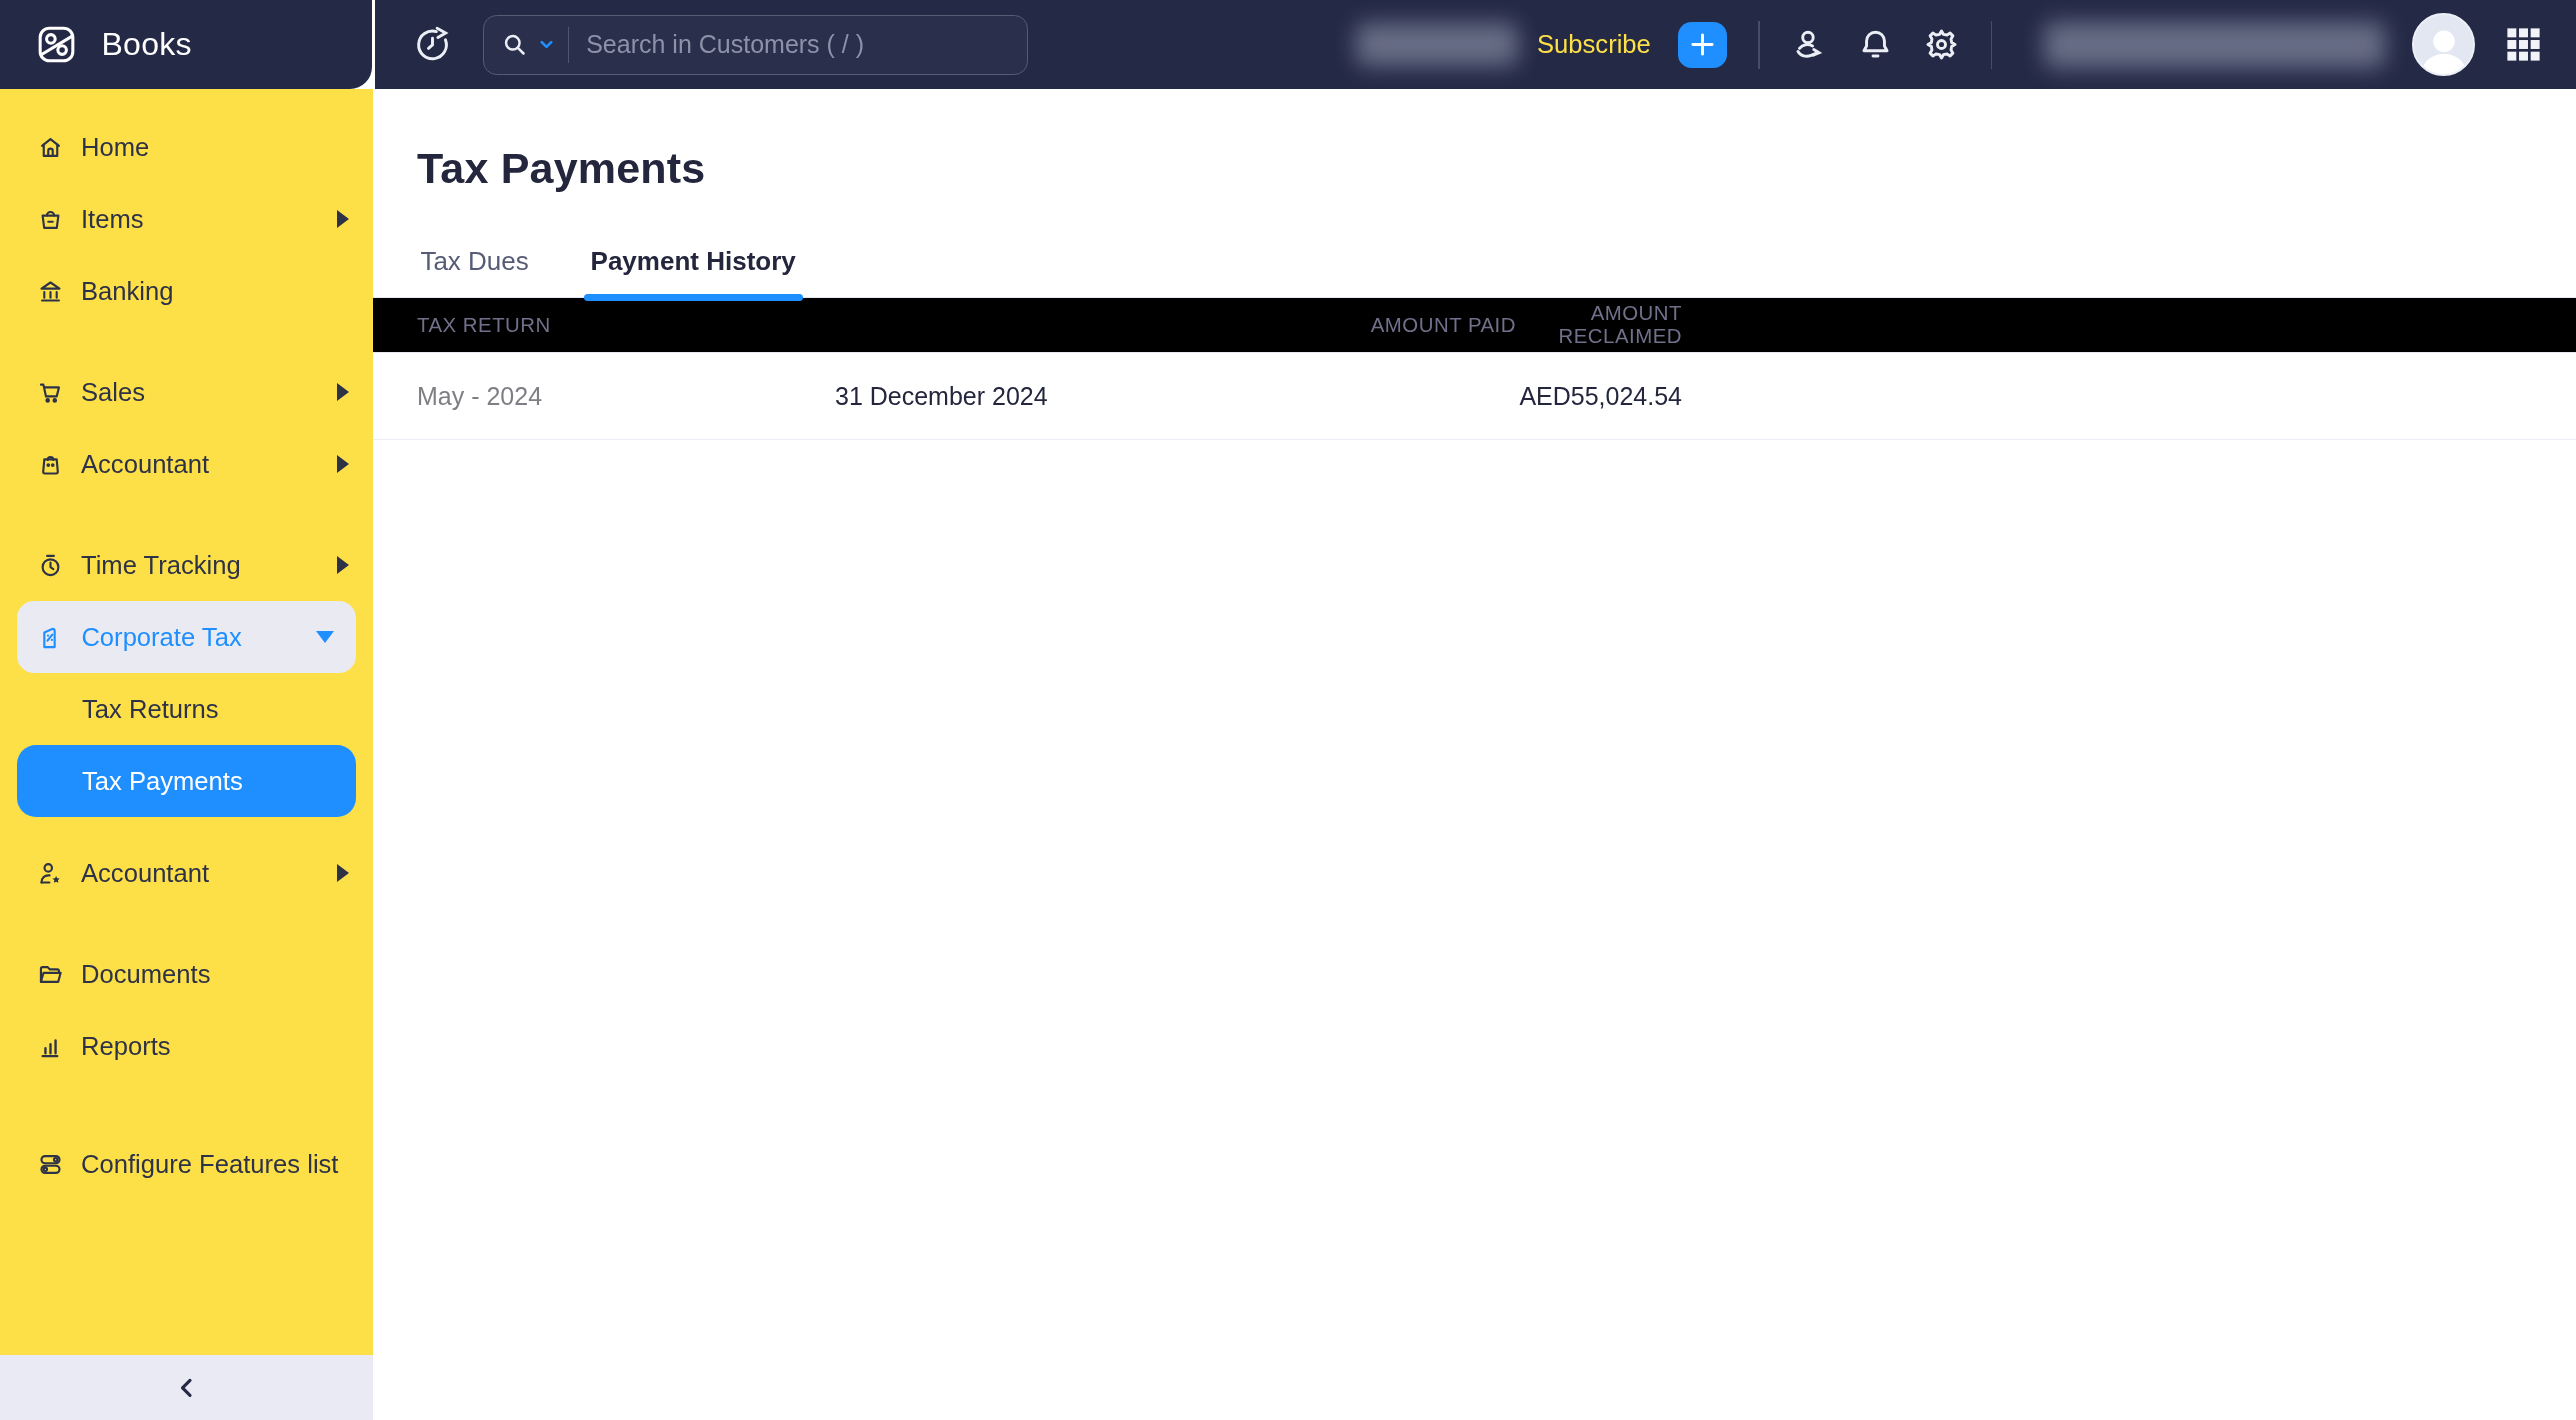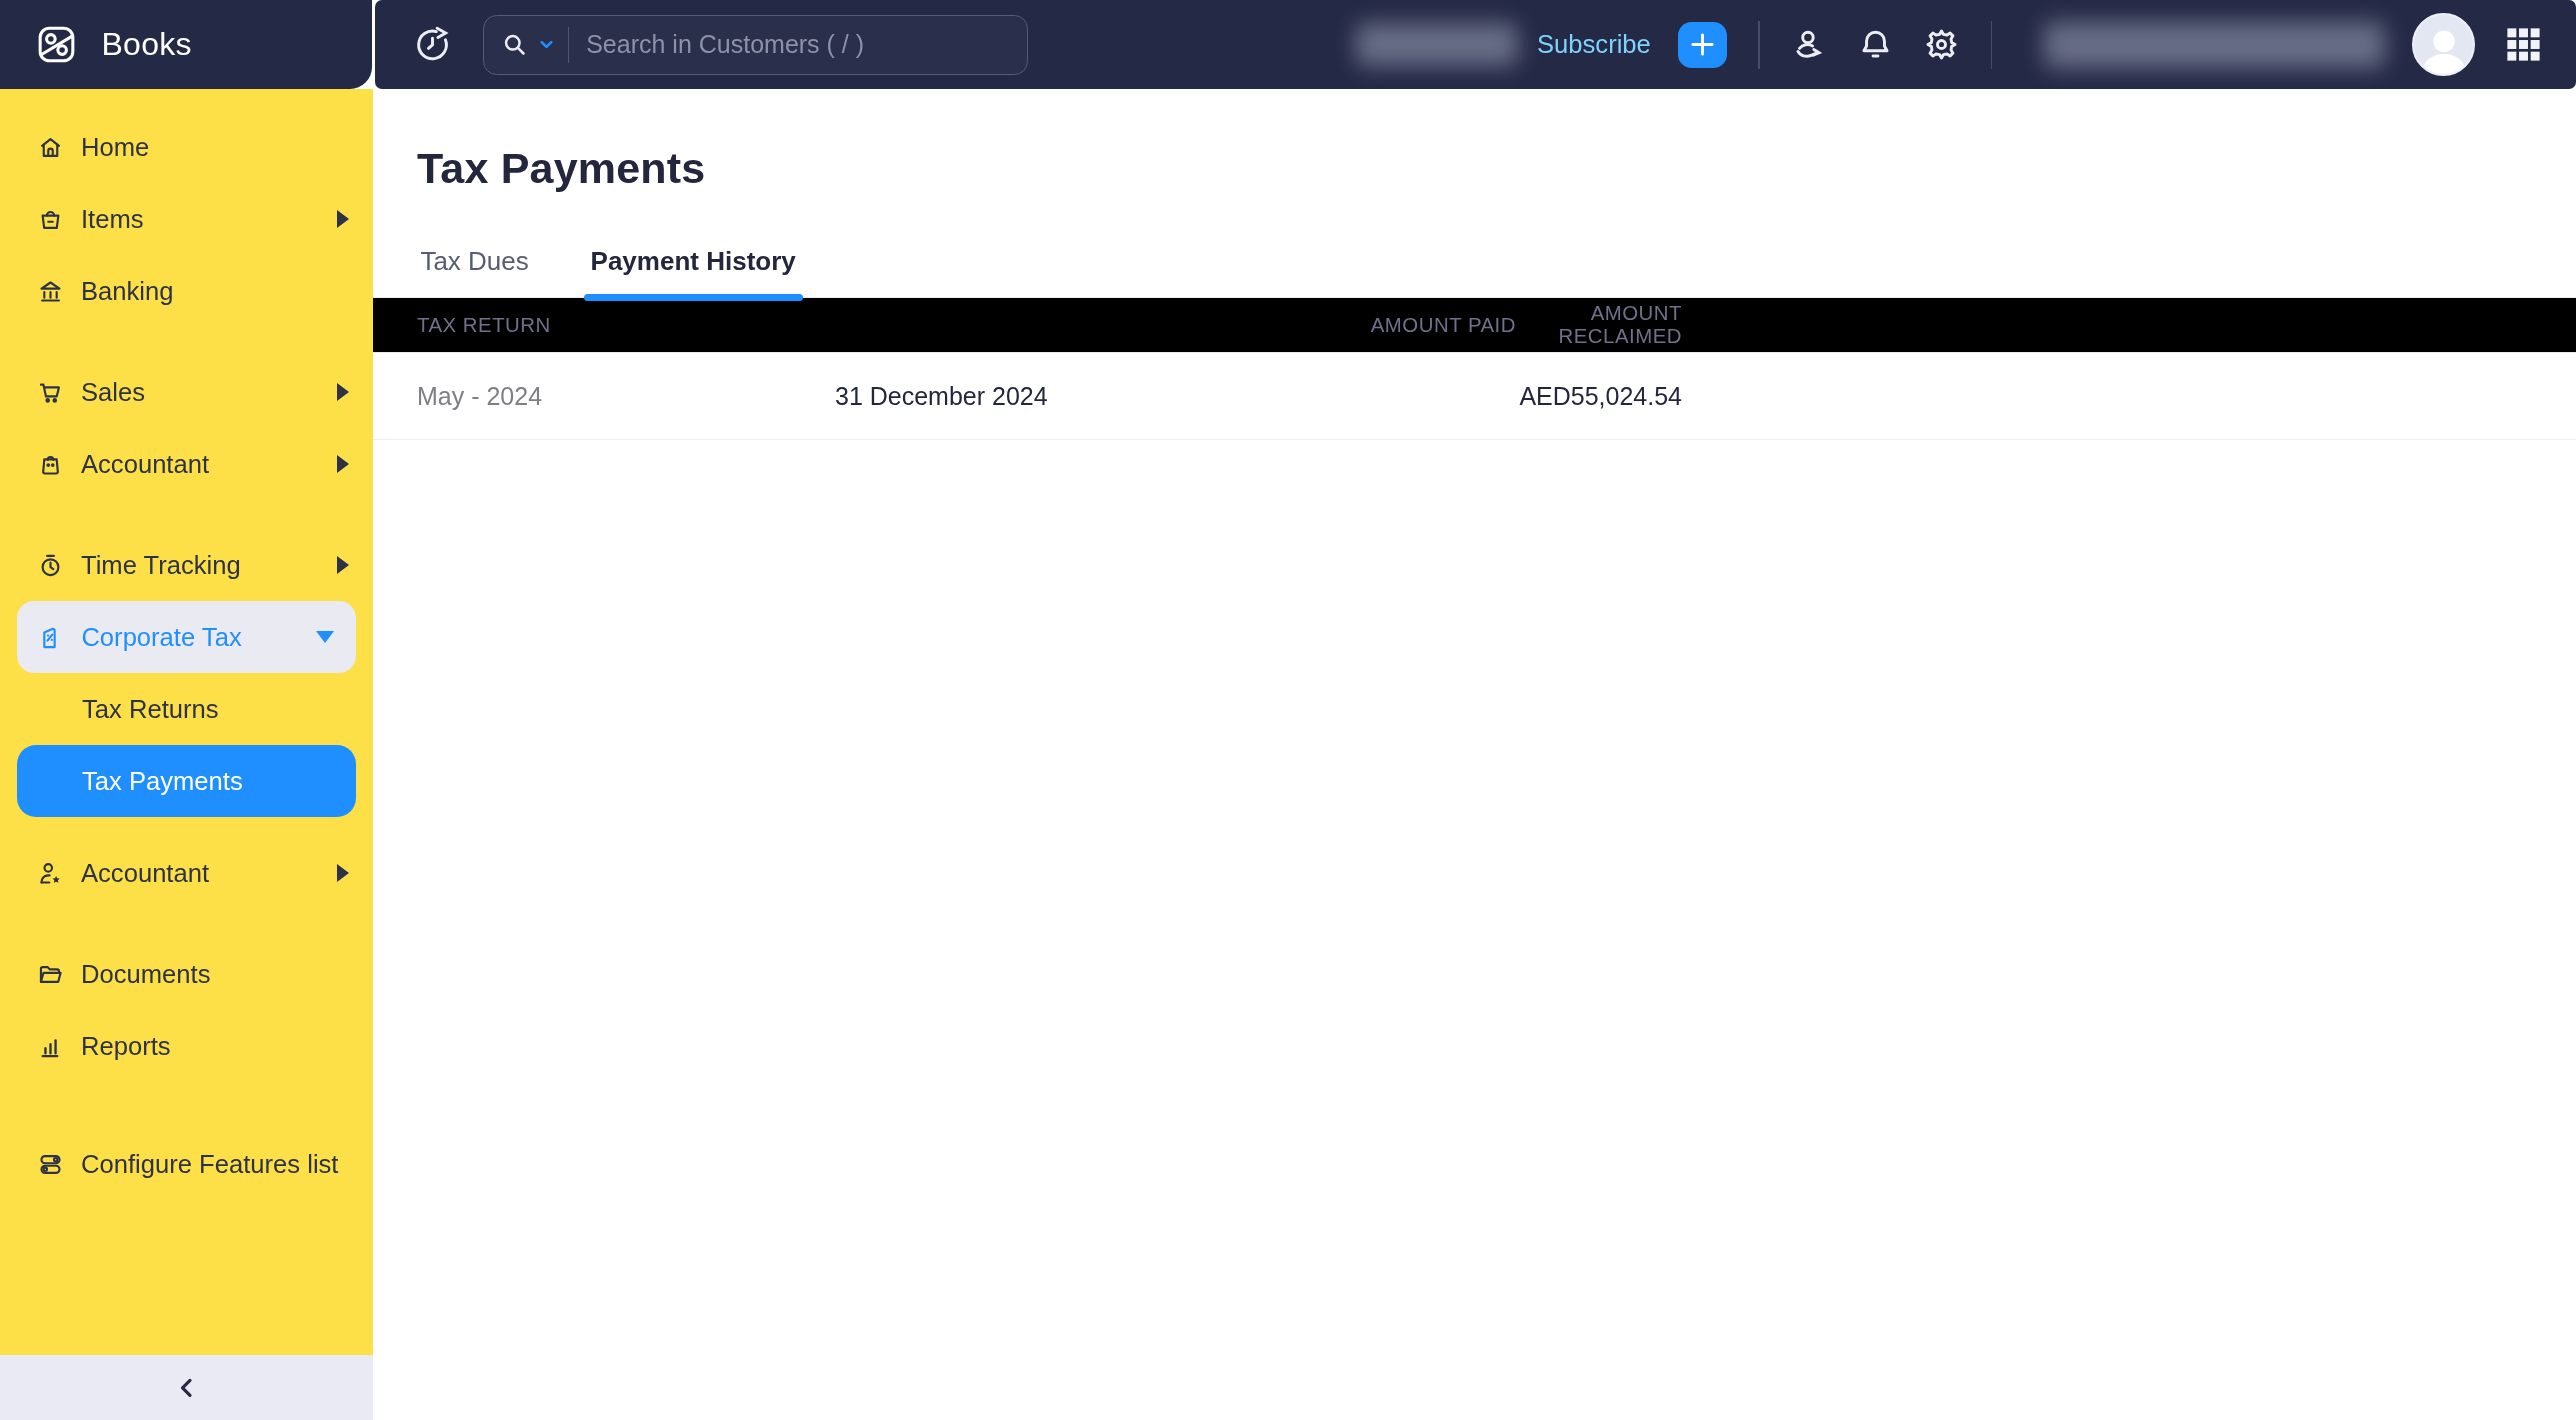--- a/index.html
+++ b/index.html
@@ -13,21 +13,21 @@
   }
   
   .logo-block{
     position:absolute; left:0; top:0; width:372px; height:89px;
     background:#242946; border-bottom-right-radius:22px;
     display:flex; align-items:center; padding-left:32px; gap:20.4px;
   }
   .brand-name{ color:#fff; font-size:32px; font-weight:500; letter-spacing:0.3px; }
   .topbar{
     position:absolute; left:375px; top:0; right:0; height:89px;
-    background:#242946; display:flex; align-items:center;border-radius:7px;
+    background:#242946; display:flex; align-items:center;
   }
   .icon-btn{ background:none; border:none; cursor:pointer; display:flex; align-items:center; justify-content:center; }
   .history-btn{ margin-left:39px; }
   .searchbox{
     margin-left:32px; width:545px; height:60px;
     border:1.7px solid #575c73; border-radius:13.6px; background:#2a2f4c;
     display:flex; align-items:center; padding:0 15.3px 0 17px;
   }
   .searchbox .sep{ width:1.7px; height:36px; background:#515670; margin:0 17px 0 12px; }
   .search-input{
@@ -36,21 +36,21 @@
   }
   .search-input::placeholder{ color:#8d92a9; }
   .chev-down-blue{ margin-left:8.5px; }
   .tb-spacer{ flex:1; }
   .redact{
     border-radius:8.5px;
     background:rgba(216,221,238,0.38);
     filter:blur(11px);
   }
   .redact-trial{ width:162px; height:43px; margin-right:19px; }
-  .subscribe{ color:#7dd3fc; font-size:25.6px; font-weight:500; background:none; border:none; cursor:pointer; }
+  .subscribe{ color:#fde047; font-size:25.6px; font-weight:500; background:none; border:none; cursor:pointer; }
   .plus-btn{
     margin-left:27px; width:49px; height:46px; border-radius:13.6px;
     background:#1f8fff; border:none; color:#fff; cursor:pointer;
     display:flex; align-items:center; justify-content:center;
   }
   .tb-divider{ width:1.7px; height:48px; background:#484d66; margin:0 31px; }
   .tb-icons{ display:flex; align-items:center; gap:29px; }
   .redact-org{ width:341px; height:46px; margin:0 3.4px 0 20.4px; }
   .avatar{
     width:63px; height:63px; border-radius:50%; margin-left:24px;

